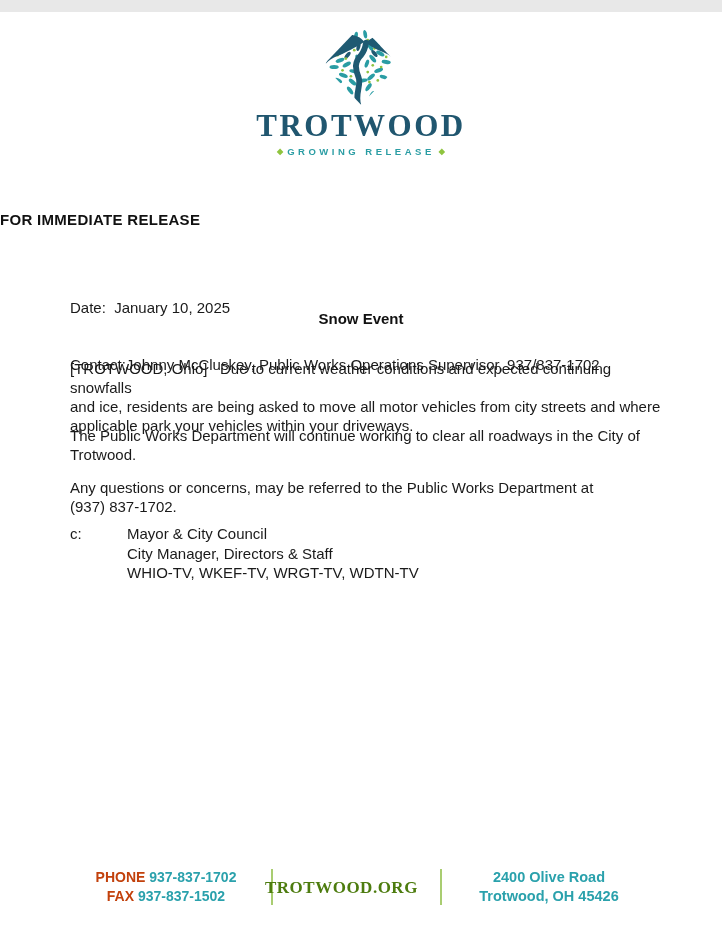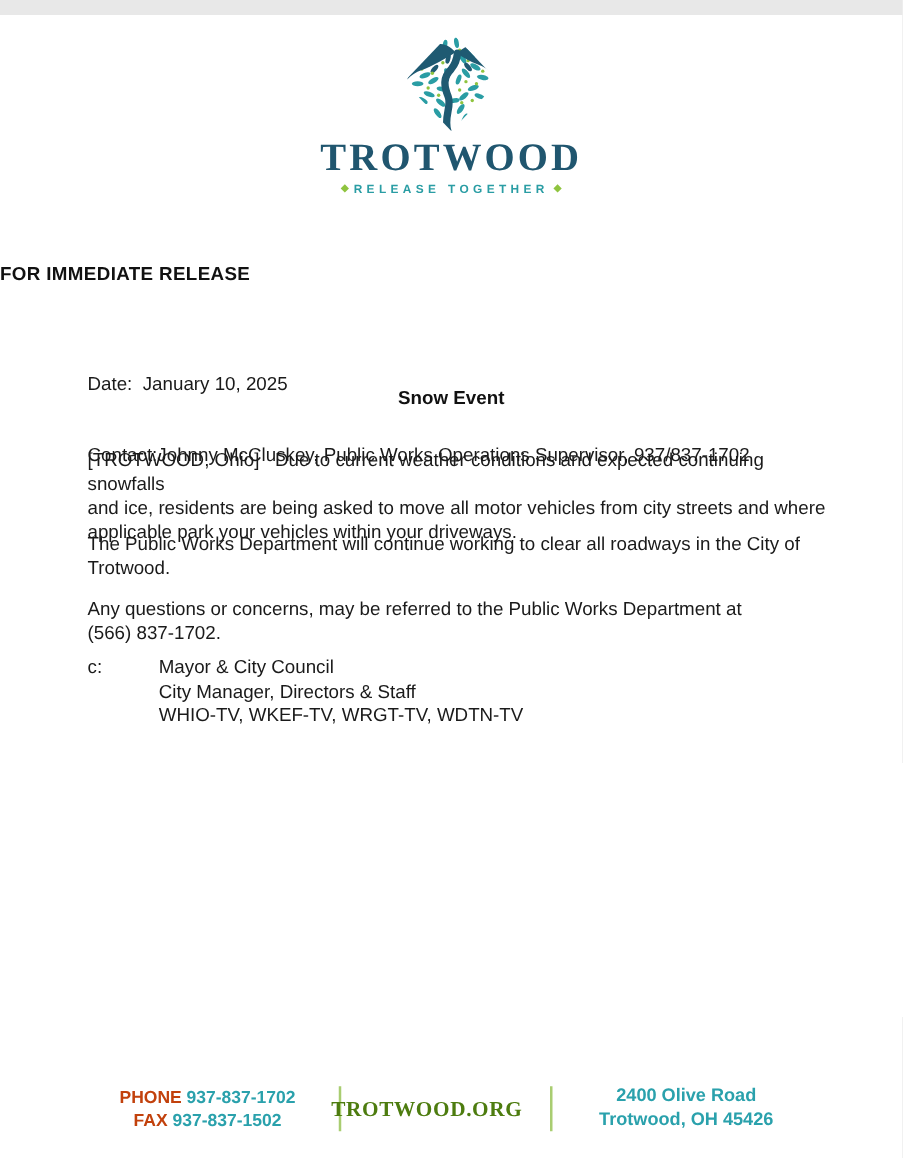--- a/index.html
+++ b/index.html
@@ -218,38 +218,38 @@
       <g fill="#1f5a72">
         <path d="M54,20 C44,8 28,10 20,22 C15,29 11,38 8,46 C12,42 16,39 22,37 C32,33 45,26 54,20 Z"></path>
         <path d="M56,21 C66,10 80,12 87,23 C91,30 93,38 94,45 C90,40 84,35 76,32 C68,29 61,25 56,21 Z"></path>
       </g>
 
       <path d="M47,96 C42,82 51,72 47,62 C43,52 42,44 50,36 C54,31 55,28 56,21" fill="none" stroke="#1f5a72" stroke-width="7" stroke-linecap="round"></path>
     </g>
   </svg>
 
   <div class="wordmark">TROTWOOD</div>
-  <div class="tagline"><span class="diamond">◆</span><span>RELEASE TOGETHER</span><span class="diamond">◆</span></div>
+  <div class="tagline"><span class="diamond">◆</span><span>GROWING RELEASE</span><span class="diamond">◆</span></div>
 
   <div class="heading">FOR IMMEDIATE RELEASE</div>
 
   <div class="meta-block">
     <div>Date:  January 10, 2025</div>
     <div>Contact:Johnny McCluskey, Public Works Operations Supervisor, 937/837-1702</div>
   </div>
 
   <div class="doc-title">Snow Event</div>
 
   <p class="para para-2">The Public Works Department will continue working to clear all roadways in the City of
 Trotwood.</p>
   <p class="para para-1">[TROTWOOD, Ohio]   Due to current weather conditions and expected continuing snowfalls
 and ice, residents are being asked to move all motor vehicles from city streets and where
 applicable park your vehicles within your driveways.</p>
   <p class="para para-3">Any questions or concerns, may be referred to the Public Works Department at
-(566) 837-1702.</p>
+(937) 837-1702.</p>
 
   <div class="cc-block">
     <div class="cc-label">c:</div>
     <div class="cc-items">
       <div>Mayor &amp; City Council</div>
       <div>City Manager, Directors &amp; Staff</div>
       <div>WHIO-TV, WKEF-TV, WRGT-TV, WDTN-TV</div>
     </div>
   </div>
 

